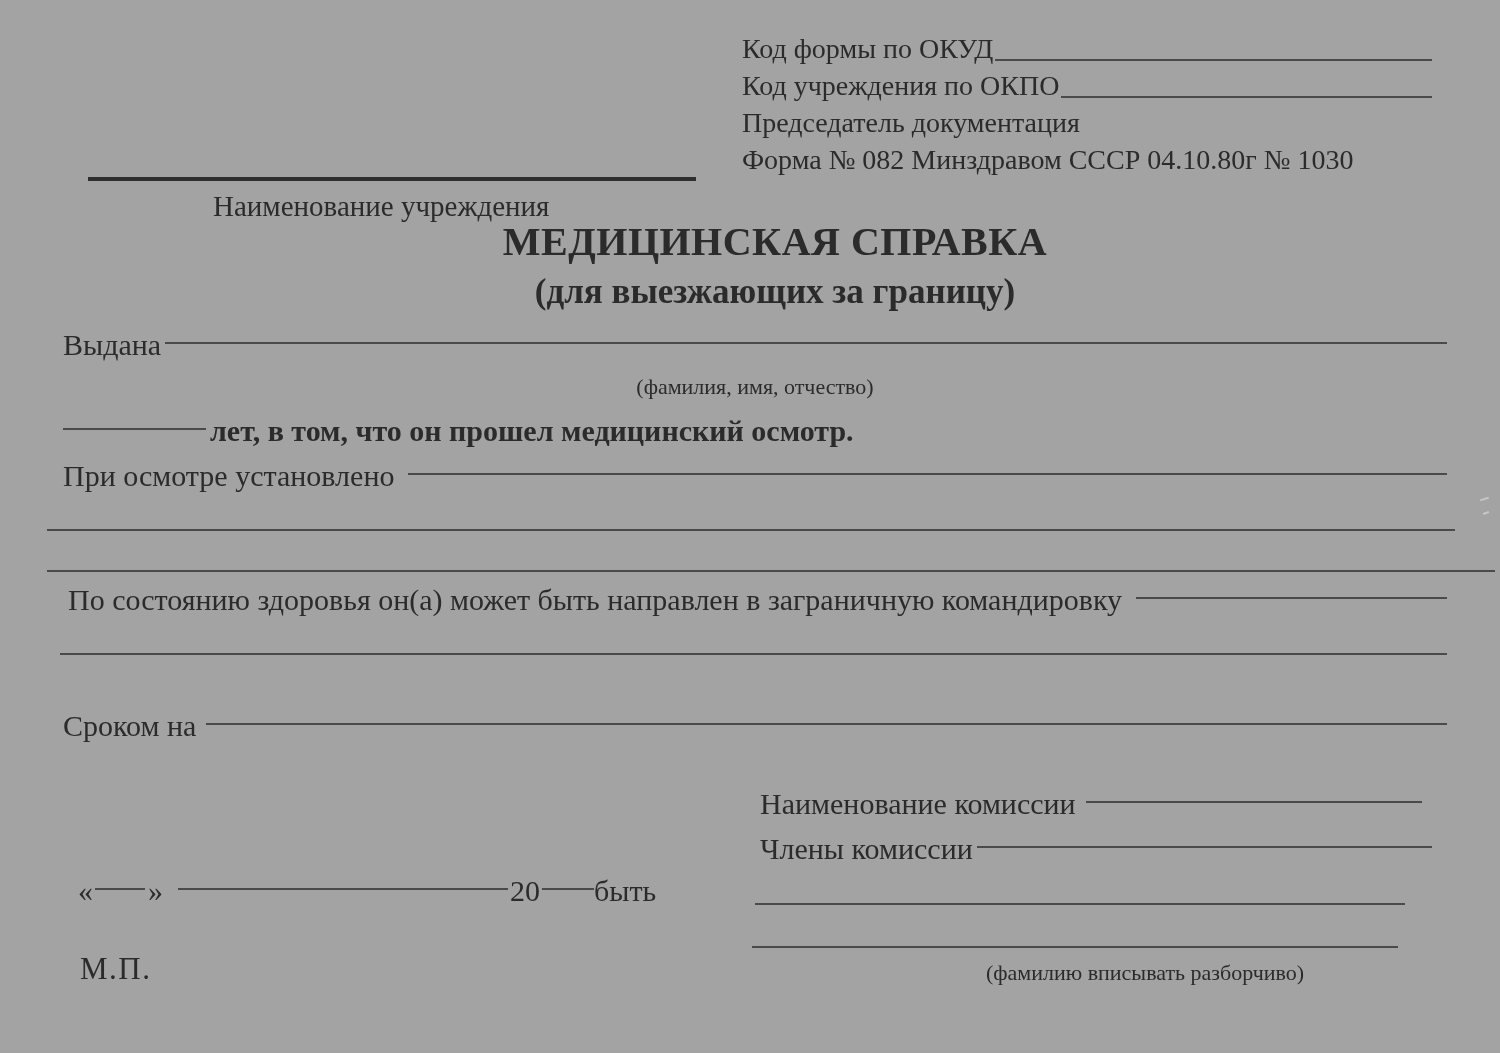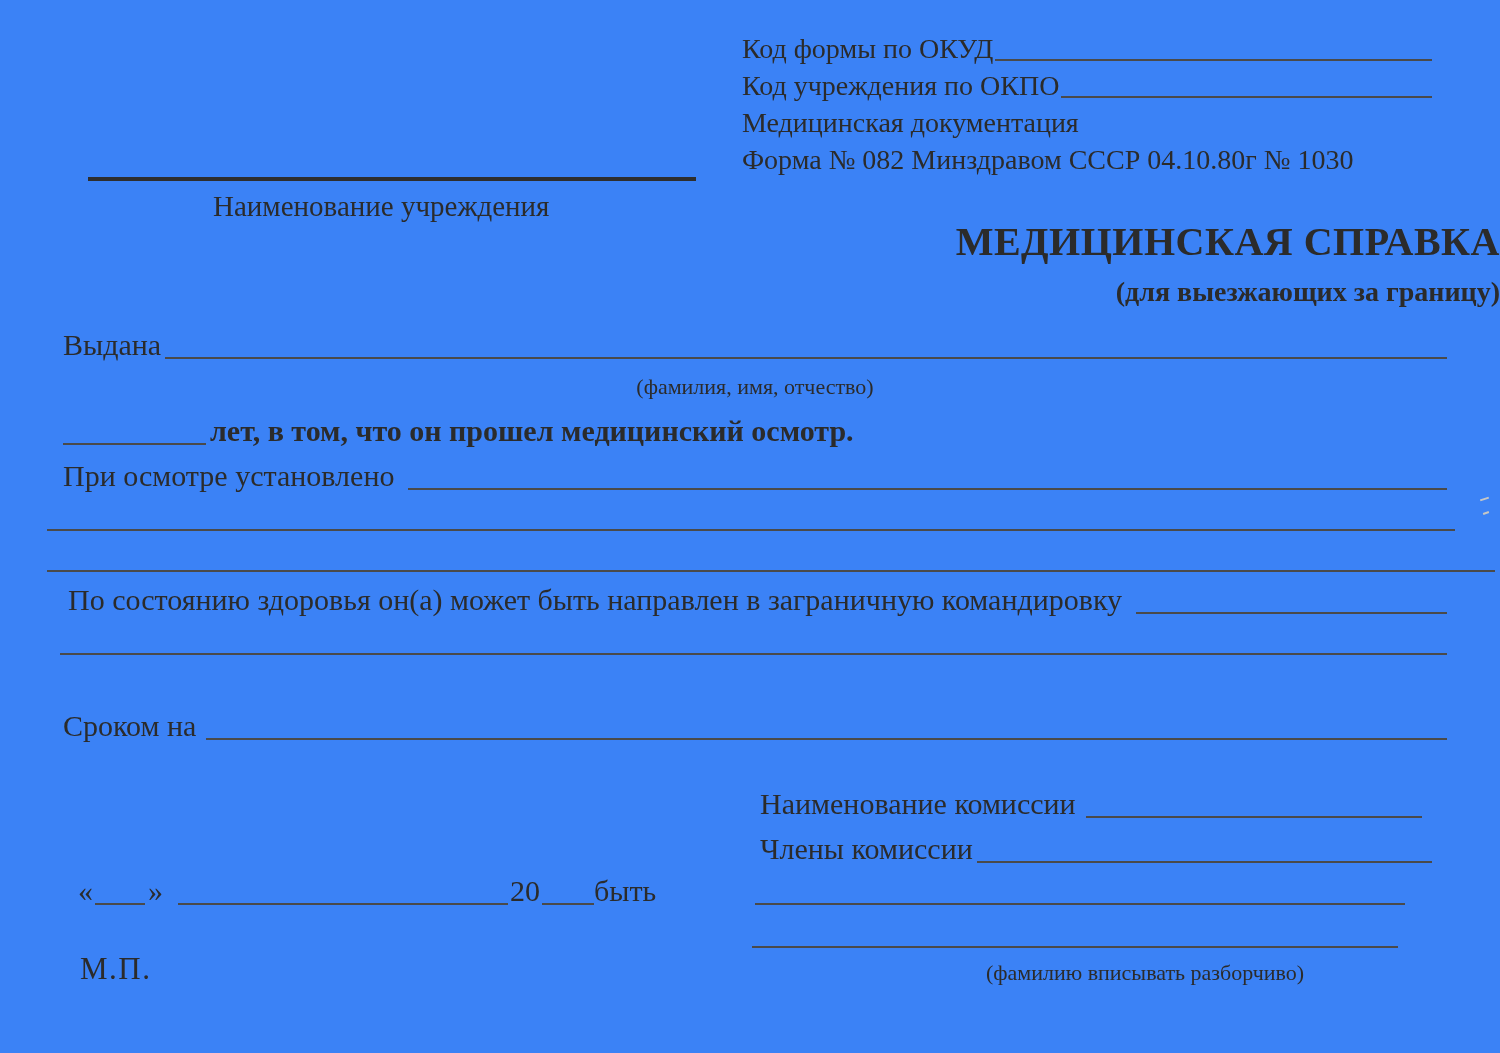--- a/index.html
+++ b/index.html
@@ -1,28 +1,28 @@
 <!DOCTYPE html>
 <html><head>
 <meta charset="utf-8">
 <style>
   html,body{margin:0;padding:0;background:#ffffff;}
   .page{
     position:relative;
     width:1500px;height:1053px;
-    background:#3b82f6;
+    background:#a3a3a3;
     font-family:"Liberation Serif","DejaVu Serif",serif;
     color:#2b2b2b;
     overflow:hidden;
   }
   
   .row{
     position:absolute;
     display:flex;
-    align-items:flex-end;
+    align-items:center;
     font-size:30px;
     line-height:38px;
     white-space:nowrap;
   }
   .lbl{flex:0 0 auto;}
   .fill{
     flex:1 1 auto;
     height:0;
     border-bottom:2px solid #4a4a4a;
     margin:0 0 5px 10px;
@@ -51,28 +51,28 @@
     position:absolute;left:88px;top:177px;width:608px;
     height:0;border-top:4px solid #2e2e2e;
   }
   .inst-caption{
     position:absolute;left:213px;top:190px;
     font-size:29px;line-height:32px;
   }
   
   .title-wrap{
     position:absolute;left:50px;top:220px;width:1450px;
-    text-align:right;
+    text-align:center;
   }
   .title-main{
     margin:0;font-size:40px;line-height:44px;
     font-weight:bold;letter-spacing:0.5px;
   }
   .title-sub{
-    margin:8px 0 0 0;font-size:28px;line-height:40px;
+    margin:8px 0 0 0;font-size:35px;line-height:40px;
     font-weight:bold;
   }
   .hint{
     position:absolute;text-align:center;
     font-size:22px;line-height:34px;
   }
   .mp{
     position:absolute;left:80px;top:951px;
     font-size:31px;letter-spacing:1.5px;
   }
@@ -95,21 +95,21 @@
   <div class="hdr">
     <div class="hrow">
       <span class="lbl">Код формы по ОКУД</span>
       <span class="fill"></span>
     </div>
     <div class="hrow">
       <span class="lbl">Код учреждения по ОКПО</span>
       <span class="fill"></span>
     </div>
     <div class="hrow">
-      <span class="lbl">Медицинская документация</span>
+      <span class="lbl">Председатель документация</span>
     </div>
     <div class="hrow">
       <span class="lbl">Форма № 082 Минздравом СССР 04.10.80г № 1030</span>
     </div>
   </div>
 
   <div class="inst-line"></div>
   <div class="inst-caption">Наименование учреждения</div>
 
   <div class="title-wrap">

